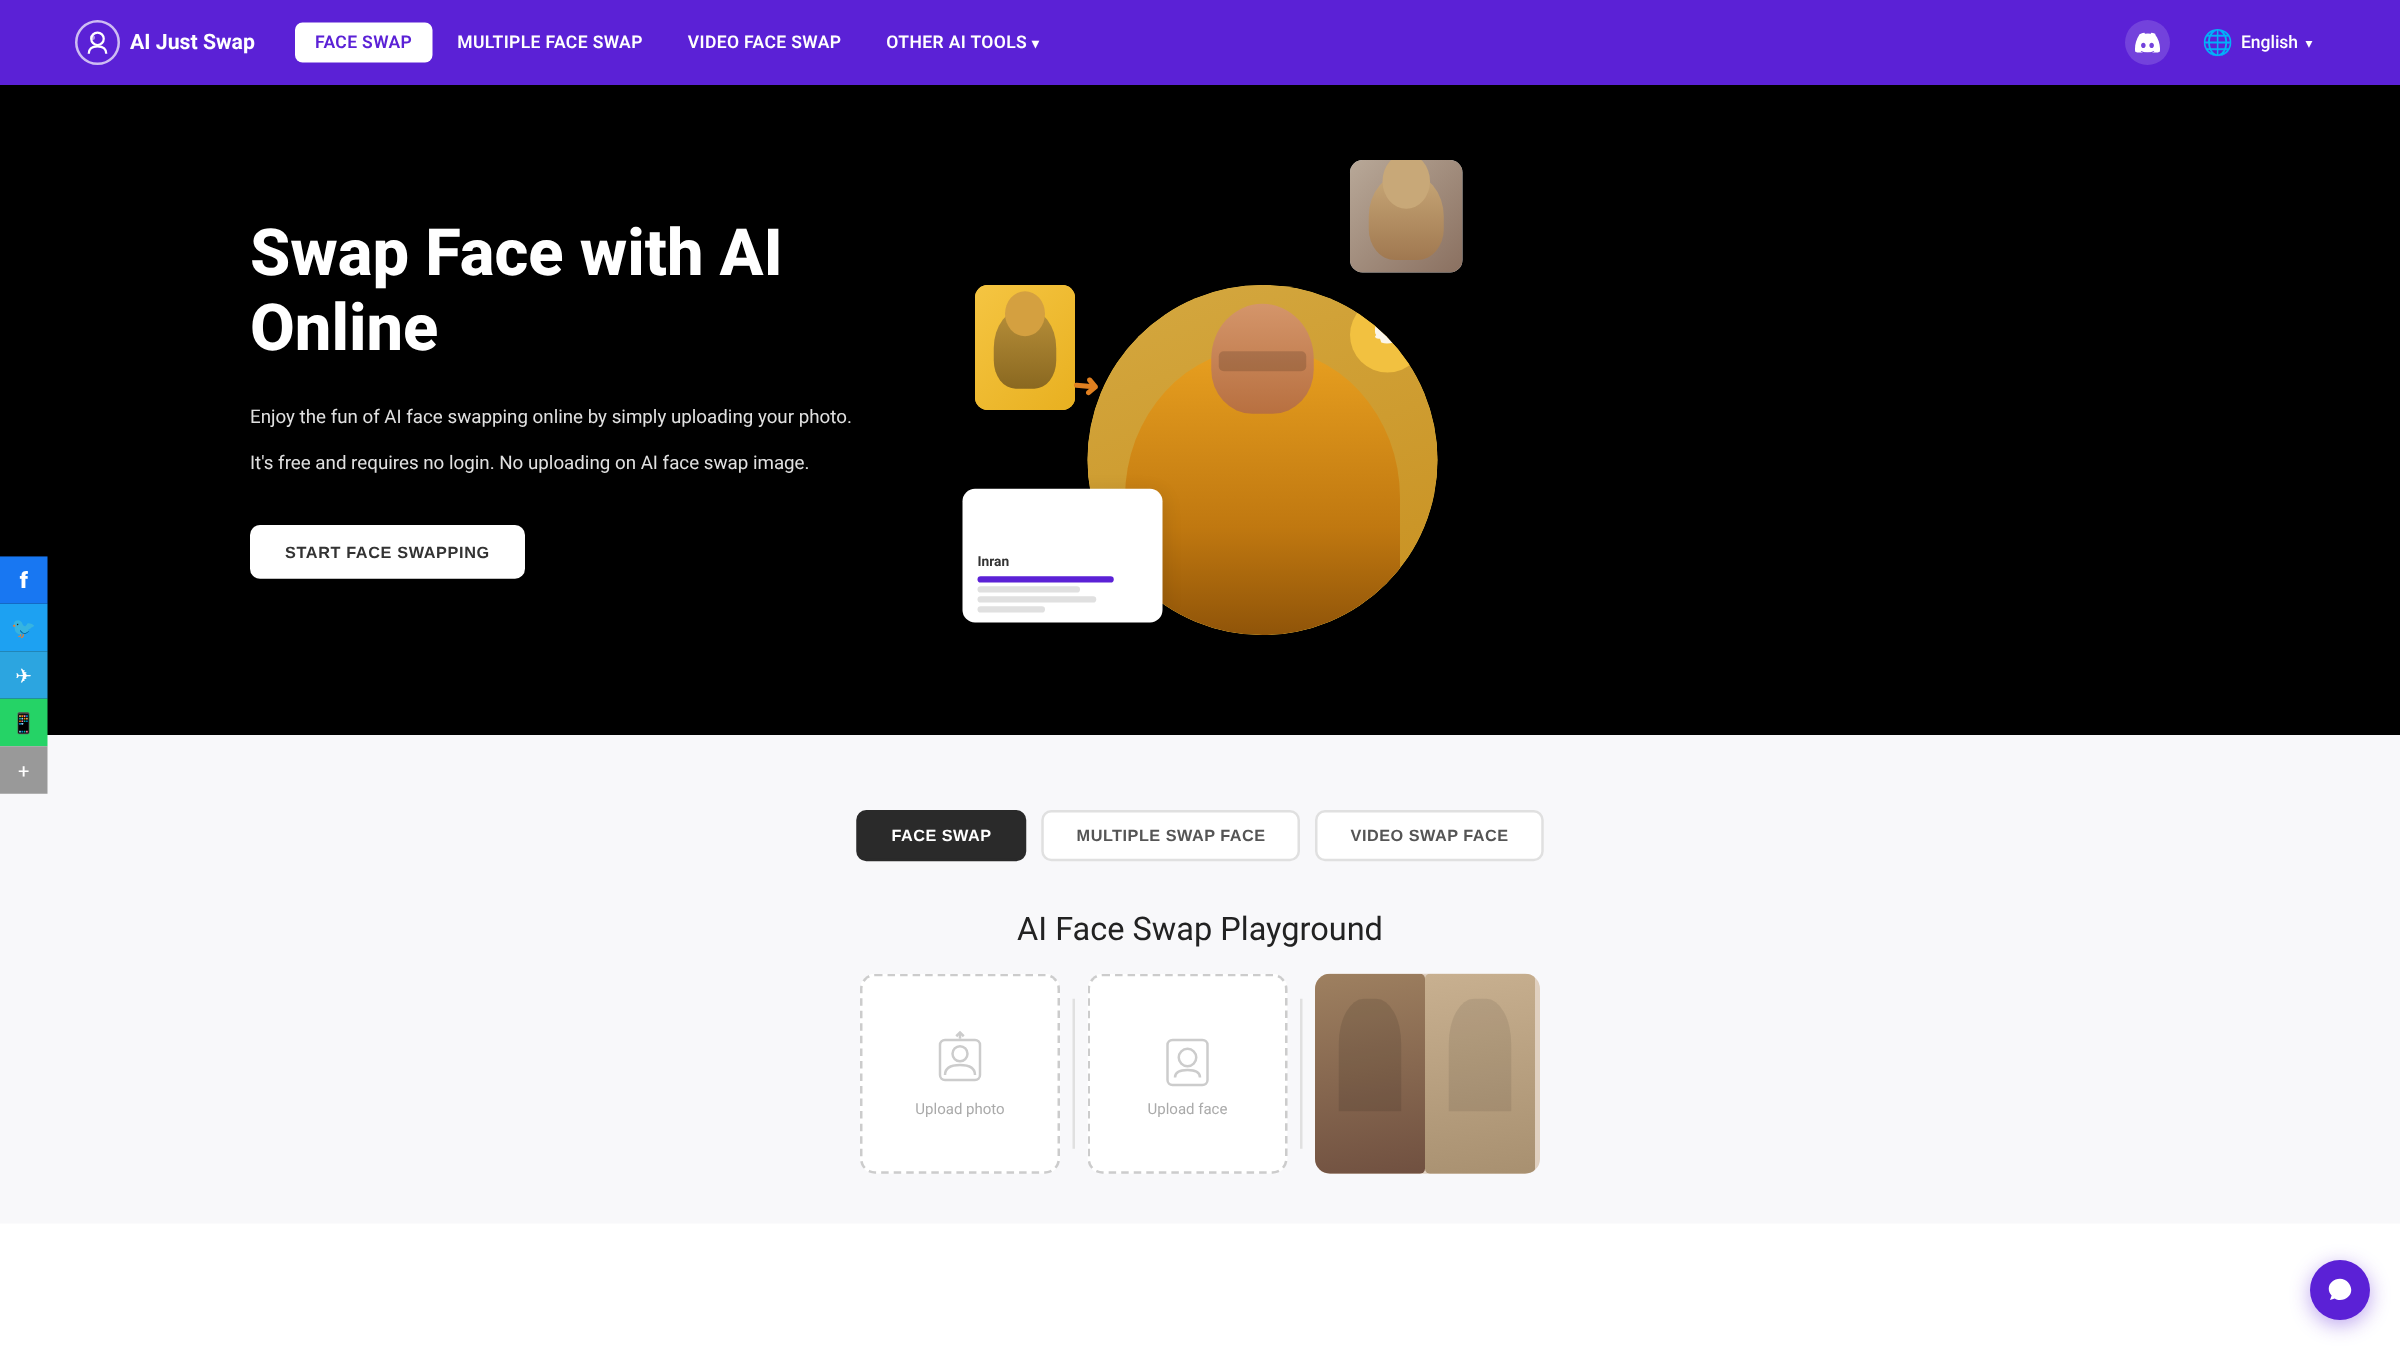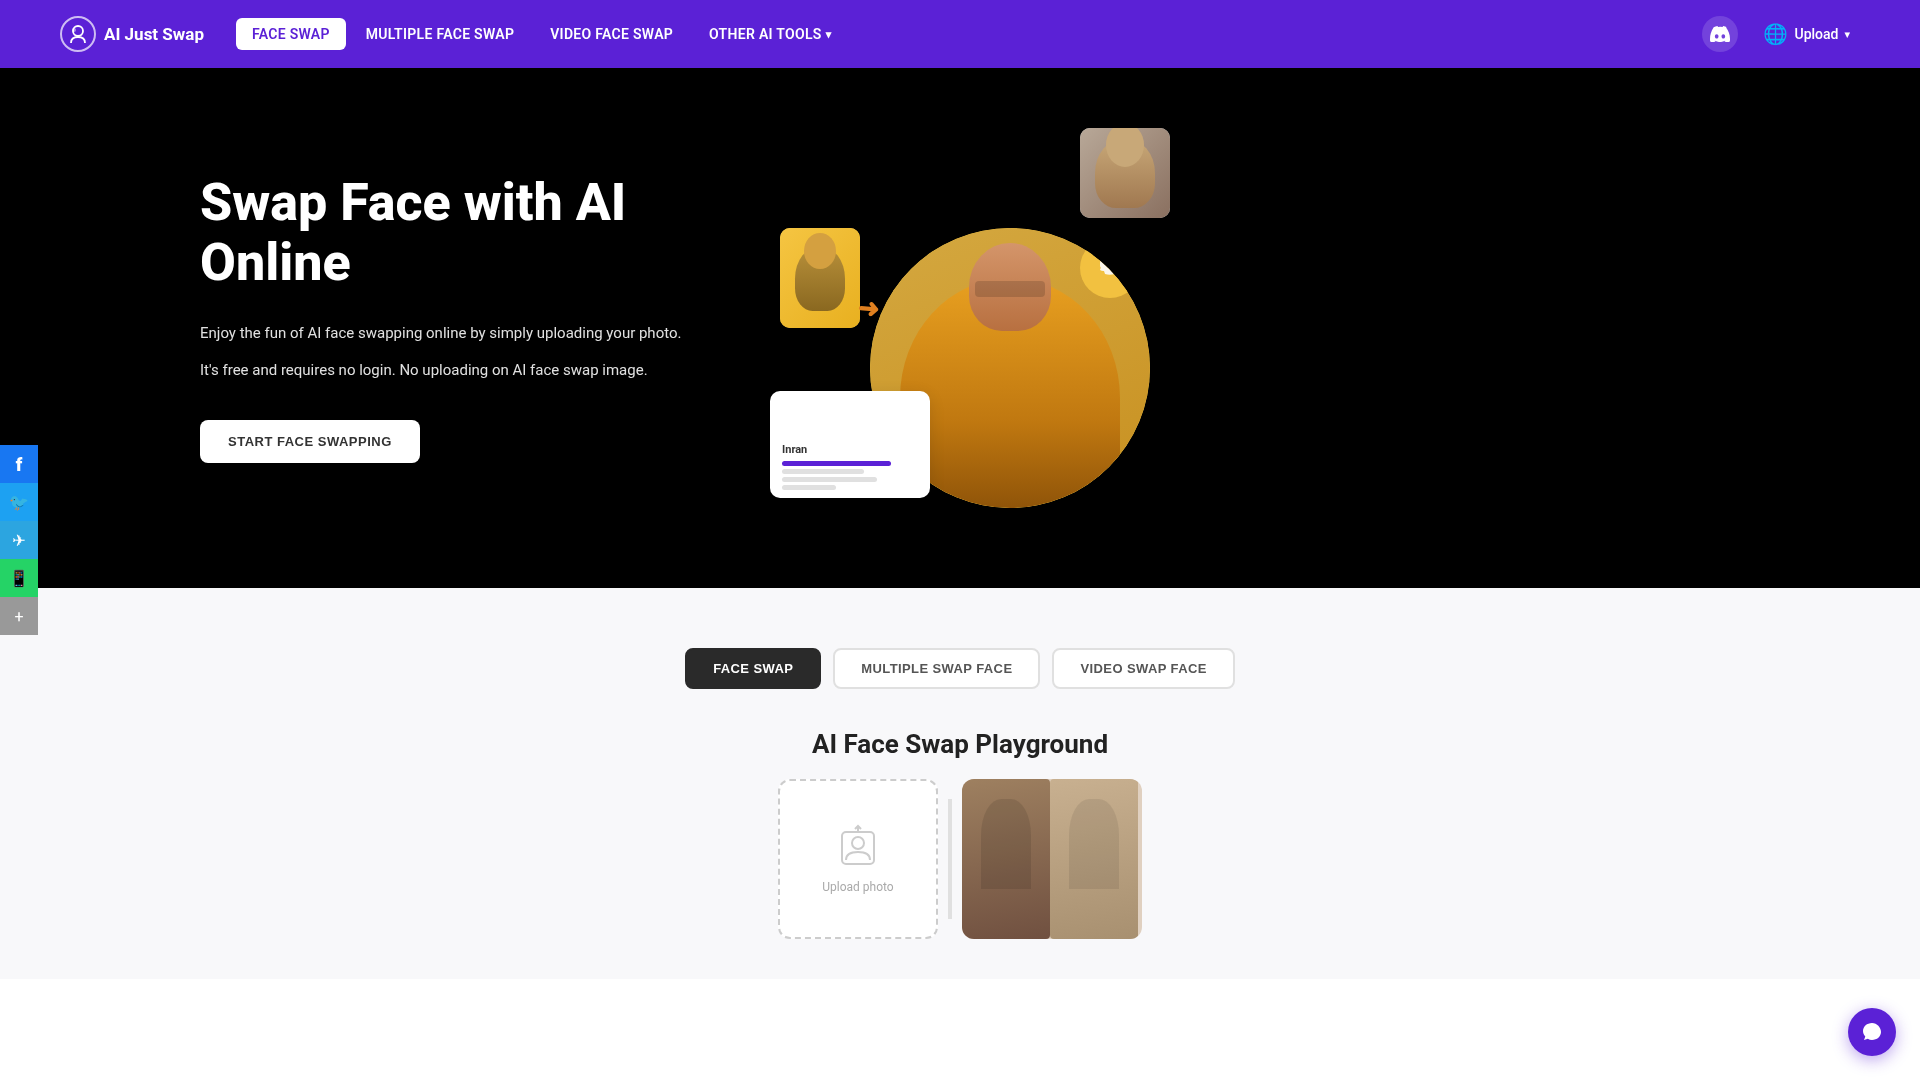--- a/index.html
+++ b/index.html
@@ -241,21 +241,21 @@
     }
     .tab-btn.active {
       background: #2a2a2a;
       color: white;
       border-color: #2a2a2a;
     }
 
     .playground-title {
       text-align: center;
       font-size: 26px;
-      font-weight: 700;
+      font-weight: 400;
       color: #222;
       margin-bottom: 10px;
     }
     .playground-subtitle {
       text-align: center;
       font-size: 14px;
       color: #888;
       margin-bottom: 40px;
     }
 
@@ -381,21 +381,21 @@
   </div>
 
   <div class="nav-right">
     <div class="discord-btn" title="Discord">
       <svg width="20" height="16" viewBox="0 0 20 16" fill="white">
         <path d="M16.93 1.33A16.47 16.47 0 0 0 13.1 0c-.16.3-.36.7-.49 1.02a15.3 15.3 0 0 0-4.61 0C7.87.7 7.66.3 7.5 0A16.4 16.4 0 0 0 3.67 1.34C.53 6.08-.32 10.7.1 15.24c1.73 1.3 3.41 2.09 5.06 2.6.41-.57.77-1.18 1.08-1.82a10.63 10.63 0 0 1-1.7-.84c.14-.1.28-.22.41-.33a11.74 11.74 0 0 0 10.1 0c.13.11.27.22.41.33-.54.33-1.11.61-1.7.84.31.64.67 1.25 1.08 1.82 1.65-.51 3.34-1.3 5.07-2.6.48-5.2-.82-9.77-3.98-13.94zM6.68 12.49c-1 0-1.82-.94-1.82-2.1 0-1.16.8-2.1 1.82-2.1 1.01 0 1.84.94 1.82 2.1 0 1.16-.8 2.1-1.82 2.1zm6.64 0c-1 0-1.82-.94-1.82-2.1 0-1.16.8-2.1 1.82-2.1 1.01 0 1.84.94 1.82 2.1 0 1.16-.8 2.1-1.82 2.1z"></path>
       </svg>
     </div>
     <div class="lang-btn">
       <span class="globe-icon">🌐</span>
-      <span>Upload</span>
+      <span>English</span>
       <span class="chevron-icon">▾</span>
     </div>
   </div>
 </nav>
 
 <section class="hero">
   <div class="hero-content">
     <h1 class="hero-title">Swap Face with AI Online</h1>
     <p class="hero-desc">Enjoy the fun of AI face swapping online by simply uploading your photo.</p>
     <p class="hero-desc2">It's free and requires no login. No uploading on AI face swap image.</p>
@@ -471,20 +471,28 @@
         <circle cx="24" cy="19" r="6" stroke="#ccc" stroke-width="2" fill="none"></circle>
         <path d="M12 36 Q12 28 24 28 Q36 28 36 36" stroke="#ccc" stroke-width="2" fill="none"></path>
         <line x1="24" y1="7" x2="24" y2="2" stroke="#ccc" stroke-width="2"></line>
         <path d="M21 5 L24 2 L27 5" stroke="#ccc" stroke-width="2" fill="none"></path>
       </svg>
       <span class="upload-card-label">Upload photo</span>
     </div>
 
     <div style="width:2px;background:#e0e0e0;margin:20px 0;align-self:stretch;"></div>
 
+    <div class="upload-card">
+      <svg width="48" height="48" viewBox="0 0 48 48" fill="none">
+        <rect x="8" y="8" width="32" height="36" rx="4" stroke="#ccc" stroke-width="2" fill="none"></rect>
+        <circle cx="24" cy="22" r="7" stroke="#ccc" stroke-width="2" fill="none"></circle>
+        <path d="M14 38 Q14 32 24 32 Q34 32 34 38" stroke="#ccc" stroke-width="2" fill="none"></path>
+      </svg>
+      <span class="upload-card-label">Upload face</span>
+    </div>
 
     <div style="width:2px;background:#e0e0e0;margin:20px 0;align-self:stretch;"></div>
 
     <div class="preview-card">
       <div class="preview-duo">
         <div class="preview-img-block" style="background:linear-gradient(170deg,#9e8060 0%,#705040 100%);">
 
           <div style="width:50px;height:90px;background:rgba(0,0,0,0.1);border-radius:40% 40% 0 0;margin:auto;margin-top:20px;"></div>
         </div>
         <div class="preview-img-block2" style="background:linear-gradient(170deg,#c8b090 0%,#a89070 100%);">

